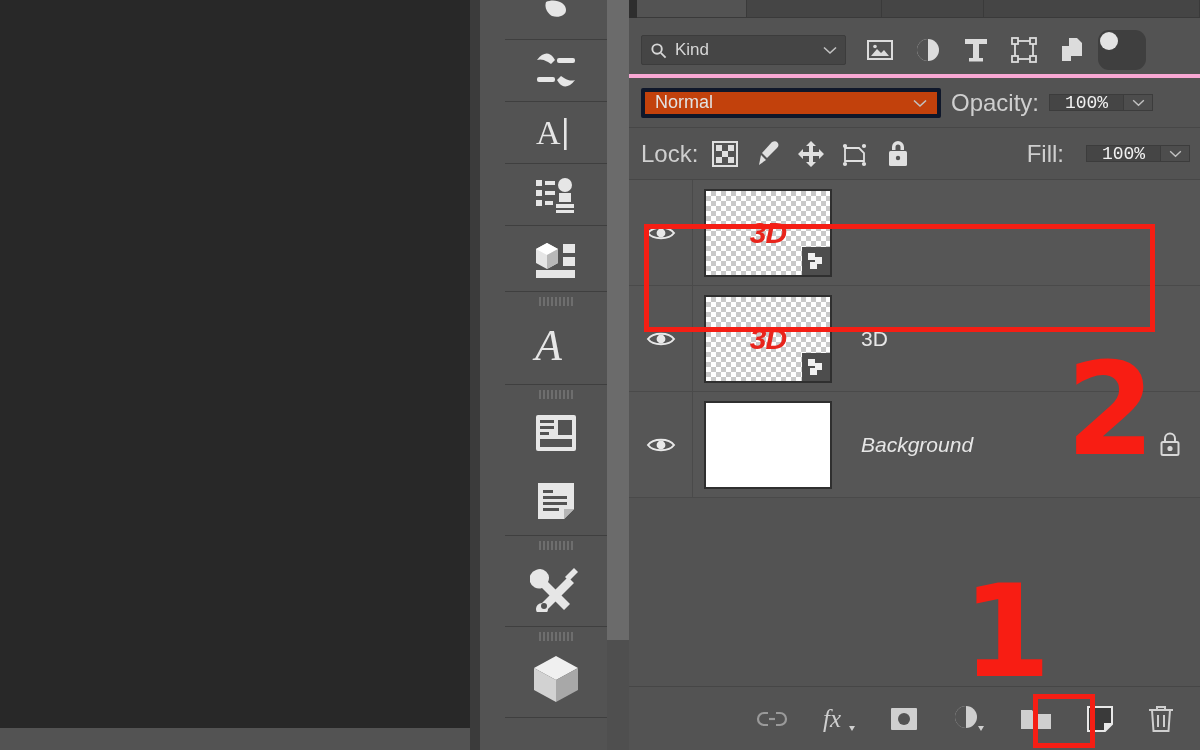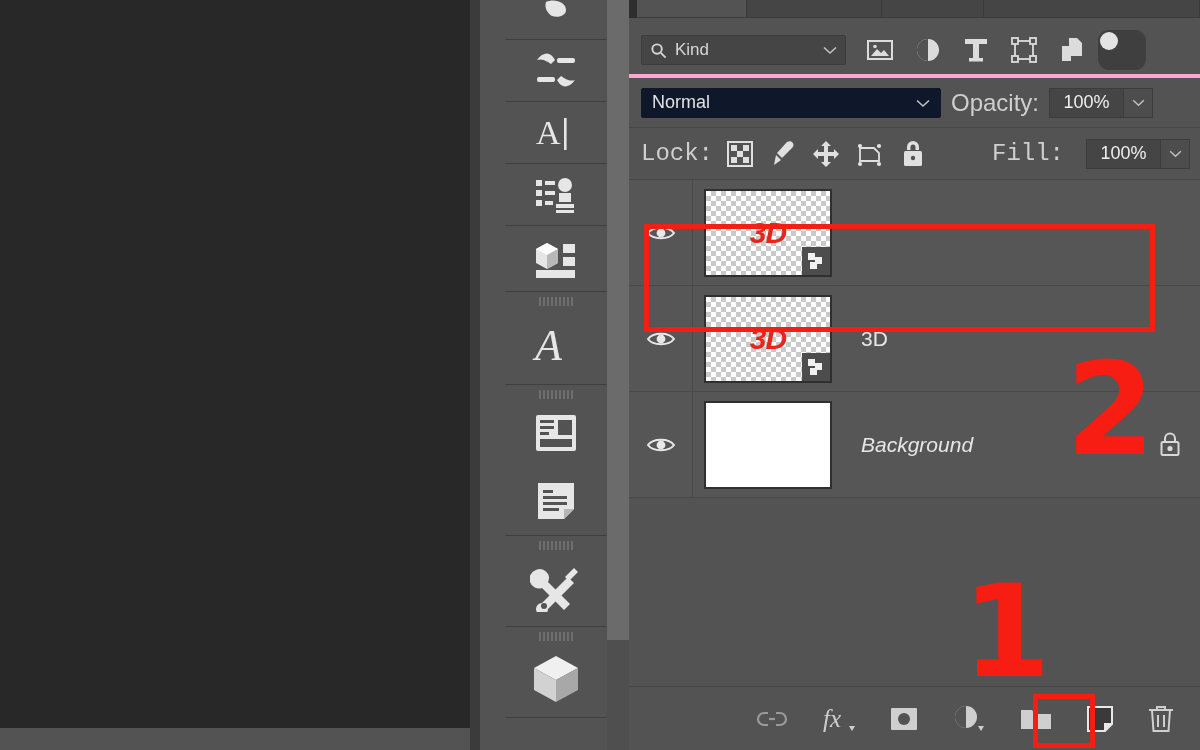--- a/index.html
+++ b/index.html
@@ -128,45 +128,45 @@
     content: ""; position: absolute; left: 2px; top: 2px;
     width: 18px; height: 18px; border-radius: 50%; background: #e3e3e3;
   }
 
   
   .blend-row {
     height: 50px; display: flex; align-items: center; padding: 0 10px 0 12px;
     border-bottom: 1px solid #474747; gap: 10px;
   }
   .blend-select {
-    width: 300px; height: 30px; background: #0f172a; border: 1px solid #0f172a;
+    width: 300px; height: 30px; background: #c2410c; border: 4px solid #0f172a;
     border-radius: 2px; display: flex; align-items: center; padding: 0 10px;
     color: #e2e2e2; font-size: 18px;
   }
   .blend-select .chev { margin-left: auto; color: #c2c2c2; }
   .lbl { color: #cfcfcf; font-size: 24px; white-space: nowrap; }
   .num-field {
-    display: flex; align-items: stretch; height: 30px;
+    display: flex; align-items: stretch; height: 17px; font-family: Liberation Mono, monospace;
   }
   .num-field .val {
     background: #454545; border: 1px solid #3c3c3c; border-right: none;
     color: #f0f0f0; font-size: 18px; padding: 0 10px;
     display: flex; align-items: center; justify-content: center; min-width: 74px;
   }
   .num-field .dd {
     background: #4d4d4d; border: 1px solid #3c3c3c; width: 30px;
     display: flex; align-items: center; justify-content: center; color: #c2c2c2;
   }
 
   
   .lock-row {
     height: 52px; display: flex; align-items: center; padding: 0 10px 0 12px;
     gap: 0; border-bottom: 1px solid #474747;
   }
-  .lock-row .lbl { margin-right: 14px; font-family: Liberation Mono, monospace; }
+  .lock-row .lbl { margin-right: 14px; }
   .lock-icons { display: flex; align-items: center; gap: 18px; }
   .lock-icons > div { color: #e0e0e0; display: flex; align-items: center; }
   .fill-grp { margin-left: auto; display: flex; align-items: center; gap: 8px; }
 
   
   .layer-list { position: relative; }
   .layer-row {
     height: 106px; display: flex; align-items: center;
     border-bottom: 1px solid #4a4a4a; background: #565656;
     position: relative;

